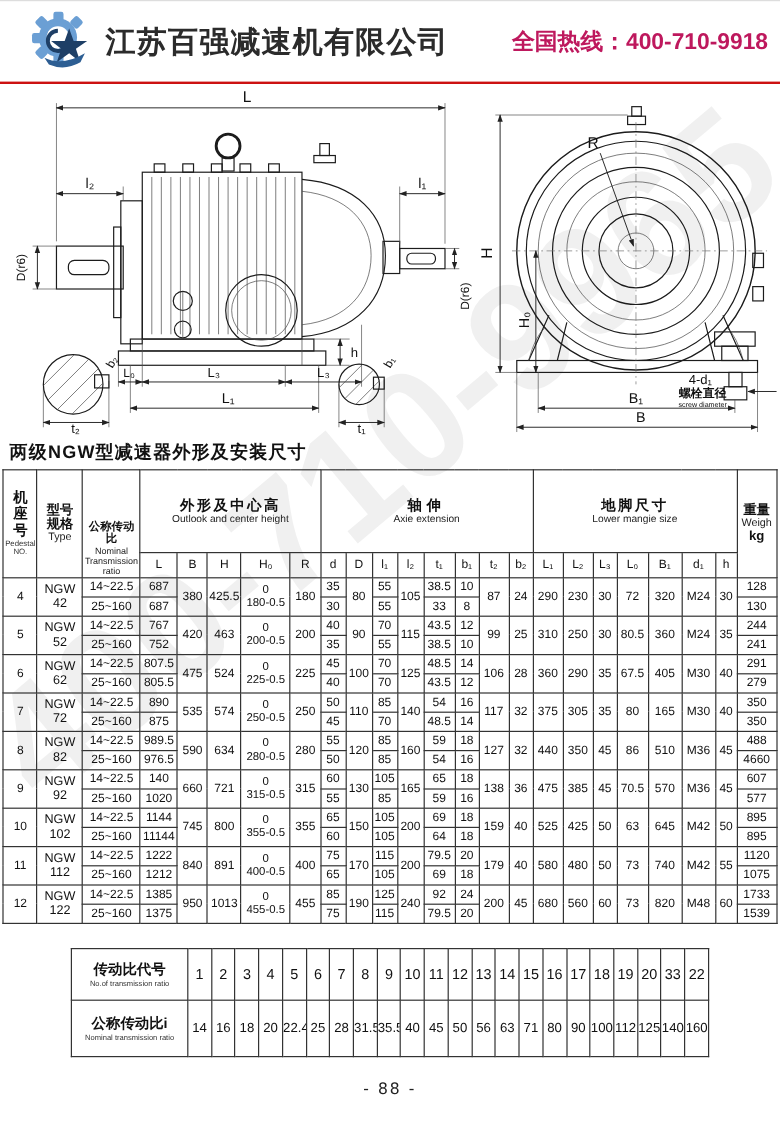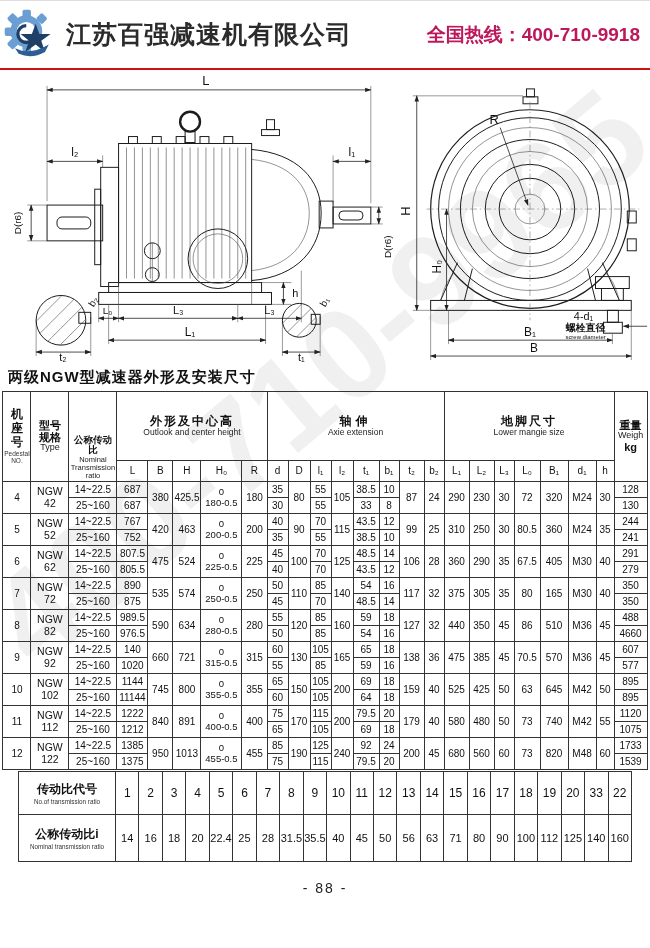--- a/index.html
+++ b/index.html
@@ -1,21 +1,21 @@
 <!DOCTYPE html>
 <html><head>
 <meta charset="utf-8">
 <style>
   html,body{margin:0;padding:0;}
   body{width:650px;height:948px;background:#ffffff;font-family:"Liberation Sans","DejaVu Sans",sans-serif;color:#111;position:relative;overflow:hidden;}
   .page{position:relative;z-index:1;}
   
   .watermark{position:absolute;z-index:0;left:-40px;top:580px;font-size:130px;font-weight:bold;color:rgba(130,130,130,0.12);transform:rotate(-40deg);transform-origin:left top;white-space:nowrap;pointer-events:none;}
   
-  .hdr{height:70px;display:flex;align-items:center;border-top:1px solid #ddd;border-bottom:2px solid #cc1111;padding:0 10px 0 0;box-sizing:border-box;background:#fff;}
+  .hdr{height:70px;display:flex;align-items:center;border-top:1px solid #ddd;border-bottom:2px solid #cc1111;padding:0 10px 0 22px;box-sizing:border-box;background:#fff;}
   .logo{width:60px;height:60px;flex:0 0 auto;}
   .company{font-size:25px;font-weight:bold;color:#2b2b2b;margin-left:6px;letter-spacing:1px;}
   .hotline{margin-left:auto;font-size:19px;font-weight:bold;color:#be185d;}
   
   .draw-row{display:flex;height:290px;margin-top:2px;}
   .draw-row svg{display:block;}
   svg text{fill:#111;}
   .ln{stroke:#1c1c1c;fill:none;stroke-width:1;}
   .thin{stroke:#4a4a4a;fill:none;stroke-width:0.6;}
   .dim{stroke:#222;fill:none;stroke-width:0.8;}
@@ -33,21 +33,21 @@
   .cnb2{font-size:12px;font-weight:bold;letter-spacing:2px;}
   .en{font-size:7.5px;color:#222;line-height:1.1;}
   .en9{font-size:9px;color:#222;}
   .tiny{font-size:6.5px;color:#333;line-height:1.1;}
   .sub{font-size:11.5px;height:20px;}
   .main tbody td{height:15px;}
   .h0cell div{line-height:1.2;font-size:9.5px;}
   .typec div{line-height:1.2;font-size:10.5px;}
   .kg{font-size:11px;font-weight:bold;}
   
-  .ratio{width:614px;margin:1px auto 0 auto;border:1.5px solid #222;}
+  .ratio{width:532px;margin:20px auto 0 auto;border:1.5px solid #222;}
   .ratio td{border:1px solid #333;text-align:center;vertical-align:middle;padding:0;overflow:hidden;}
   .ratio .rlabel .cn{font-size:12px;font-weight:bold;}
   .ratio .rlabel .enr{font-size:6.3px;color:#333;}
   .ratio tr:first-child td{height:42px;font-size:12px;}
   .ratio tr:last-child td{height:46px;font-size:11px;}
   .footer{text-align:center;font-size:14px;margin-top:18px;letter-spacing:2px;color:#222;}
 </style>
 </head>
 <body>
 

